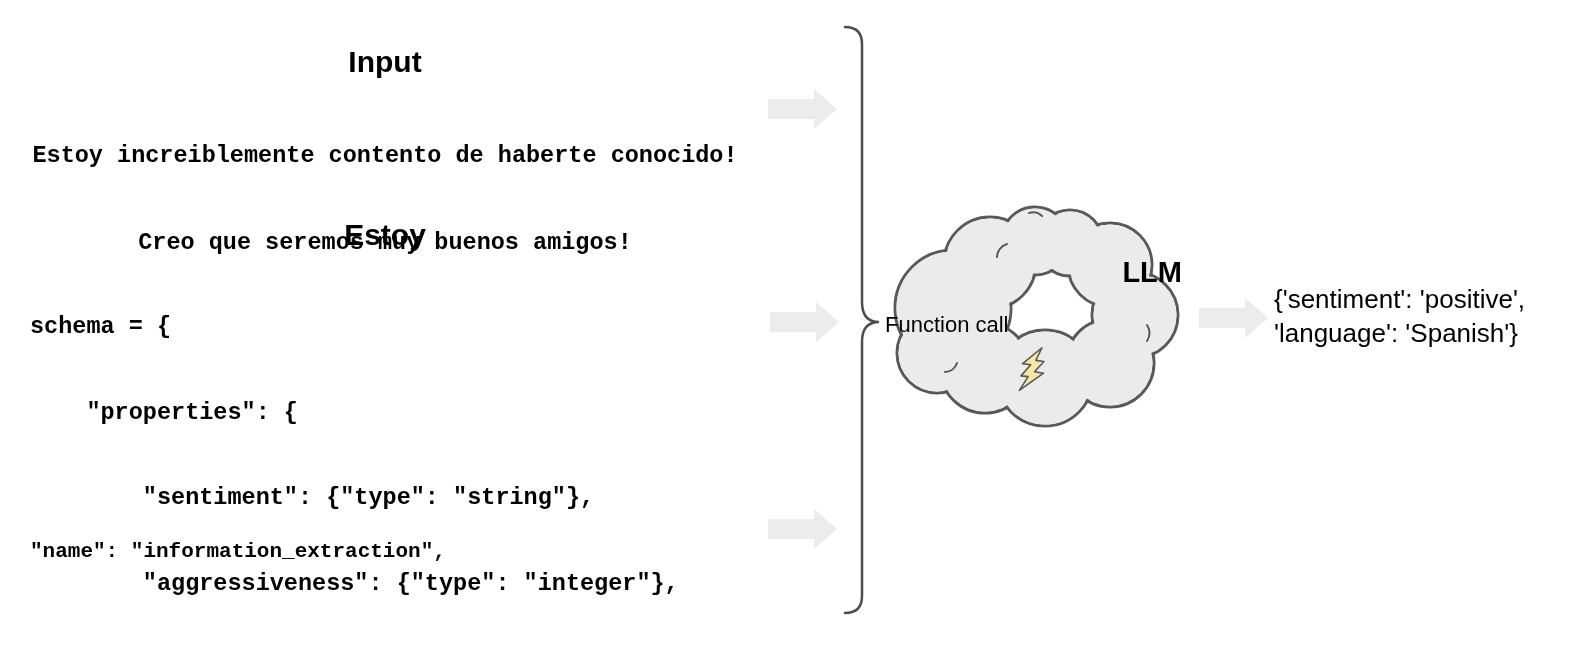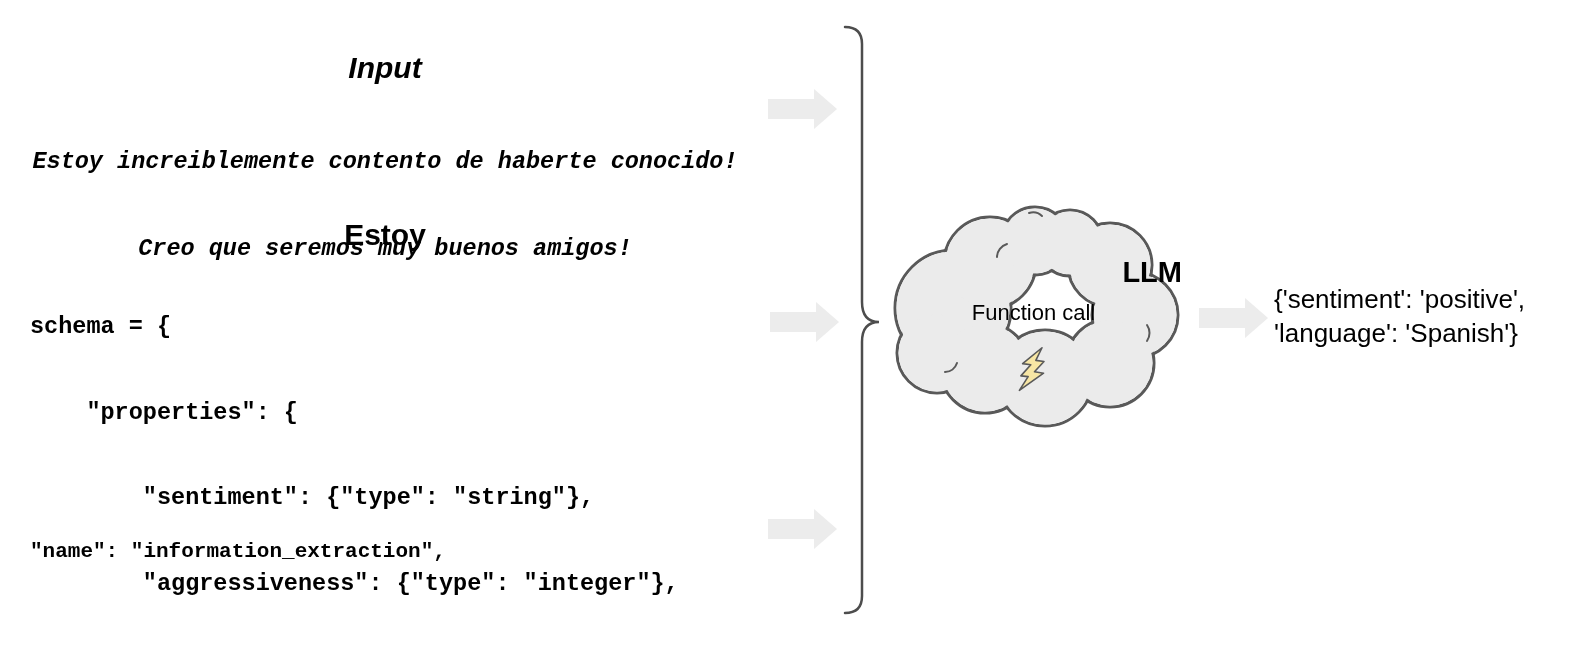--- a/index.html
+++ b/index.html
@@ -1,34 +1,34 @@
 <!DOCTYPE html>
 <html style="--text: #000000; --arrow: #ececec; --cloud_fill: #ebebeb; --cloud_stroke: #595959; --bolt_fill: #f7e6a4; --brace: #4d4d4d;"><head>
 <meta charset="utf-8">
 <style>
   html,body{margin:0;padding:0;background:#ffffff;}
   body{width:1581px;height:647px;position:relative;overflow:hidden;
        font-family:"Liberation Sans",sans-serif;color:var(--text,#000);}
   .abs{position:absolute;}
   .section-title{font-weight:bold;font-size:30px;text-align:center;line-height:36px;}
   .mono{font-family:"Liberation Mono",monospace;font-weight:bold;white-space:pre;}
-  .input-block{left:30px;top:50px;width:710px;text-align:center;font-style:italic;}
+  .input-block{left:30px;top:44px;width:710px;text-align:center;}
   .input-lines{font-size:23.5px;line-height:29px;margin-top:3px;}
   .schema-block{left:30px;top:217px;width:710px;}
   .schema-code{font-size:23.5px;line-height:28.5px;margin-top:3px;text-align:left;}
   .function-block{left:30px;top:455px;width:710px;}
   .function-code{font-size:21px;line-height:38px;margin-top:2px;text-align:left;}
   .arrow-svg{display:block;}
   .arrow-svg polygon{fill:var(--arrow,#ececec);}
   .cloud-stroke{stroke:var(--cloud_stroke,#595959);fill:none;stroke-width:3px;}
   .cloud-fill{fill:var(--cloud_fill,#ebebeb);stroke:none;}
   .cloud-curl{stroke:var(--cloud_stroke,#595959);fill:none;stroke-width:2px;stroke-linecap:round;}
   .llm-title{left:885px;top:256px;width:297px;text-align:right;
              font-size:29px;font-weight:bold;line-height:32px;}
-  .llm-subtitle{left:885px;top:300px;width:297px;text-align:center;
+  .llm-subtitle{left:885px;top:312px;width:297px;text-align:left;
                 font-size:22px;line-height:26px;}
   .bolt{fill:var(--bolt_fill,#f7e6a4);stroke:var(--cloud_stroke,#595959);
         stroke-width:1.6px;stroke-linejoin:round;}
   .brace-path{stroke:var(--brace,#4d4d4d);stroke-width:2.5px;fill:none;stroke-linecap:round;}
   .output-block{left:1274px;top:282px;width:300px;font-size:26px;font-weight:normal;line-height:34px;}
 </style>
 </head>
 <body>
 
 <div class="abs input-block">

